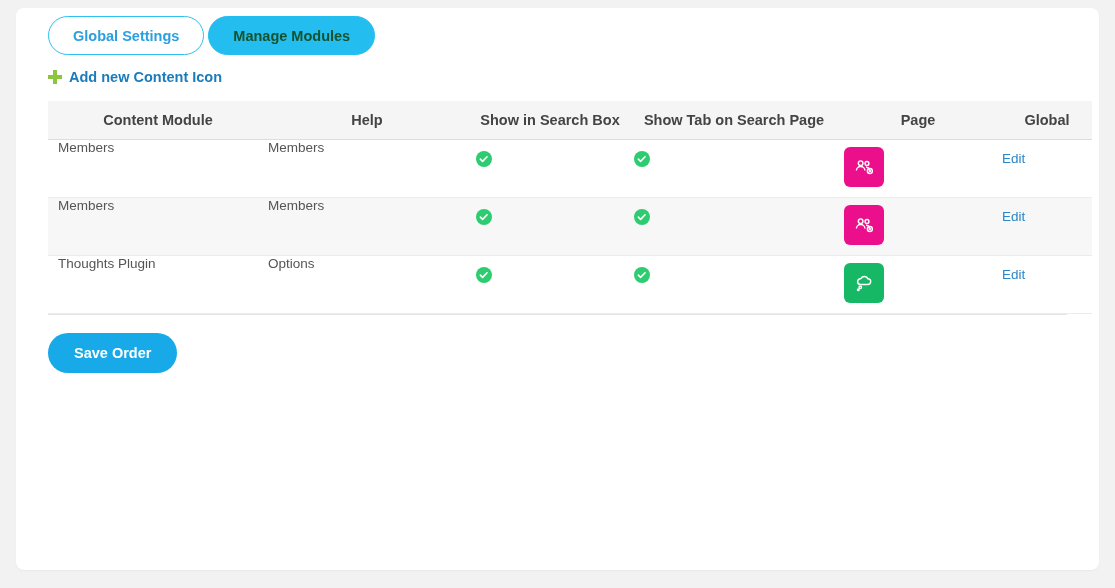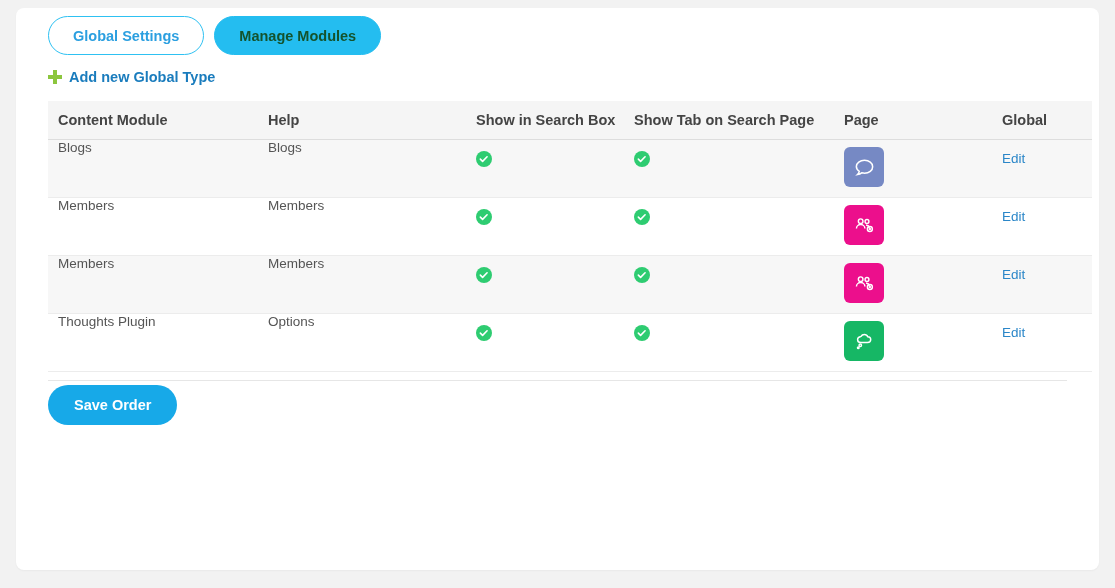--- a/index.html
+++ b/index.html
@@ -45,21 +45,21 @@
   }
   .edge-frag {
     position: absolute; right: -14px; top: 44px;
     width: 7px; height: 11px;
     background: #2b9fe0; border-radius: 1px;
     transform: skewX(-12deg);
   }
   .hr-top { border: 0; border-top: 1px solid #e2e2e2; margin: 0; position: absolute; left: 0; right: 0; top: 68px; }
 
   
-  .tabs { display: flex; gap: 10px; padding-top: 8px; }
+  .tabs { display: flex; gap: 4px; padding-top: 8px; }
   .tab {
     border-radius: 20px; height: 39px; padding: 0 24px;
     font-size: 14.5px; font-weight: bold;
     font-family: "Liberation Sans", sans-serif;
     display: flex; align-items: center; justify-content: center;
     cursor: pointer; white-space: nowrap;
   }
   .tab-inactive { background: #ffffff; border: 1.5px solid #2ec1f2; color: #2b9fe0; }
   .tab-active { background: #24bdf0; border: 1.5px solid #24bdf0; color: #14532d; }
 
@@ -74,21 +74,21 @@
   .add-link {
     font-size: 14.5px; font-weight: bold; color: #1a7cbd;
     text-decoration: none; cursor: pointer;
   }
 
   
   table.modules { width: 100%; border-collapse: collapse; margin-top: 16px; table-layout: fixed; }
   table.modules thead th {
     background: #f5f5f5;
     font-size: 14.5px; font-weight: bold; color: #444444;
-    text-align: left; padding: 11px 0 11px 10px; height: 32px;
+    text-align: center; padding: 11px 0 11px 10px; height: 32px;
     border-bottom: 1px solid #dddddd;
   }
   th.c-module { width: 210px; }
   th.c-title  { width: 208px; }
   th.c-sbox   { width: 158px; }
   th.c-stab   { width: 210px; }
   th.c-icon   { width: 158px; }
   th.c-opt    { width: 100px; }
 
   table.modules tbody td {
@@ -114,21 +114,21 @@
     margin-top: 7px;
   }
   .tile svg { display: block; }
 
   .edit-link {
     font-size: 13.5px; color: #2a86c8; text-decoration: none;
     cursor: pointer; display: inline-block; margin-top: 11px;
   }
 
   
-  .footer { border-top: 1px solid #e6e6e6; margin-top: 8px; padding-top: 4px; }
+  .footer { border-top: 1px solid #e6e6e6; margin-top: 0; padding-top: 18px; }
   .save-btn {
     background: #17a9e8; color: #ffffff; border: none;
     border-radius: 22px; height: 40px; padding: 0 26px;
     font-size: 14.5px; font-weight: bold;
     font-family: "Liberation Sans", sans-serif;
     cursor: pointer;
   }
 </style>
 </head>
 <body>
@@ -141,57 +141,35 @@
       <div class="tab tab-inactive">
         <span>Global Settings</span>
       </div>
       <div class="tab tab-active">
         <span>Manage Modules</span>
       </div>
     </div>
 
     <div class="addrow">
       <span class="plus-icon"></span>
-      <a class="add-link" href="#">Add new Global Type</a>
+      <a class="add-link" href="#">Add new Content Icon</a>
     </div>
 
     <table class="modules">
       <thead>
         <tr>
           <th class="c-module">Content Module</th>
           <th class="c-title">Help</th>
           <th class="c-sbox">Show in Search Box</th>
           <th class="c-stab">Show Tab on Search Page</th>
           <th class="c-icon">Page</th>
           <th class="c-opt">Global</th>
         </tr>
       </thead>
       <tbody id="modules-body">
-          <tr class="r-even">
-            <td class="cell-pad">Blogs</td>
-            <td class="cell-pad">Blogs</td>
-            <td><span class="check">
-                <svg width="10" height="10" viewBox="0 0 12 12">
-                  <path d="M1.6 6.2l2.7 2.7 5.4-5.6" stroke="#ffffff" stroke-width="1.9" fill="none" stroke-linecap="round" stroke-linejoin="round"></path>
-                </svg>
-              </span></td>
-            <td><span class="check">
-                <svg width="10" height="10" viewBox="0 0 12 12">
-                  <path d="M1.6 6.2l2.7 2.7 5.4-5.6" stroke="#ffffff" stroke-width="1.9" fill="none" stroke-linecap="round" stroke-linejoin="round"></path>
-                </svg>
-              </span></td>
-            <td>
-              <span class="tile" style="background:#7689c4">
-                <svg width="23" height="23" viewBox="0 0 24 24" fill="none" stroke="#ffffff" stroke-width="1.6">
-                  <path d="M12 4.5c-4.7 0-8.5 2.9-8.5 6.5 0 2 1.2 3.8 3 5-.2 1.4-.9 2.6-1.8 3.4 1.7-.2 3.3-.9 4.4-1.8 .9.2 1.9.4 2.9.4 4.7 0 8.5-2.9 8.5-6.9S16.7 4.5 12 4.5z"></path>
-                </svg>
-              </span>
-            </td>
-            <td><a class="edit-link" href="#">Edit</a></td>
-          </tr>
           <tr class="r-odd">
             <td class="cell-pad">Members</td>
             <td class="cell-pad">Members</td>
             <td><span class="check">
                 <svg width="10" height="10" viewBox="0 0 12 12">
                   <path d="M1.6 6.2l2.7 2.7 5.4-5.6" stroke="#ffffff" stroke-width="1.9" fill="none" stroke-linecap="round" stroke-linejoin="round"></path>
                 </svg>
               </span></td>
             <td><span class="check">
                 <svg width="10" height="10" viewBox="0 0 12 12">

